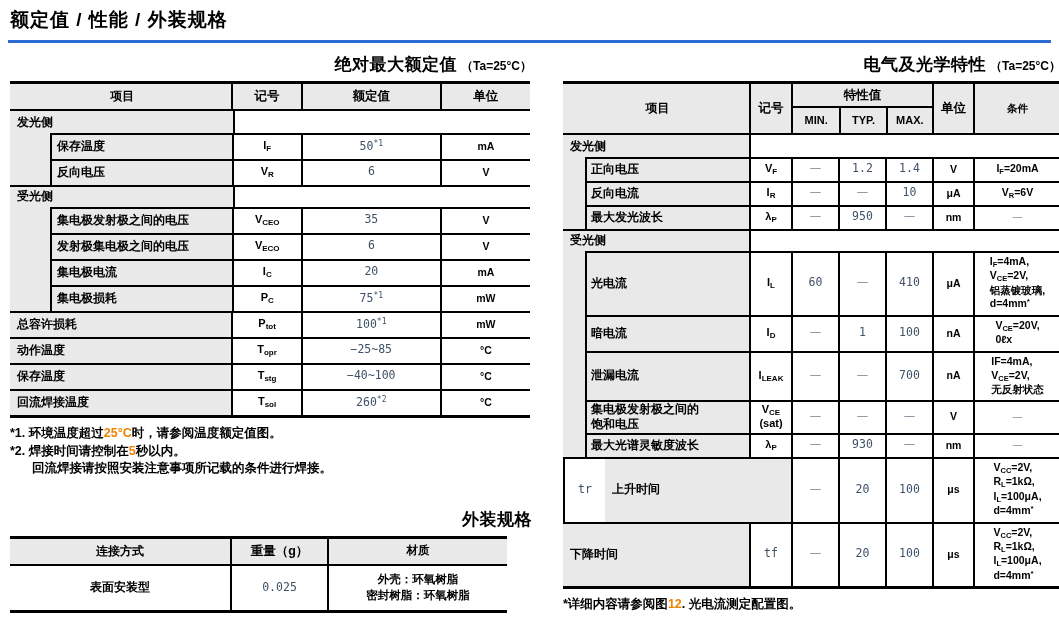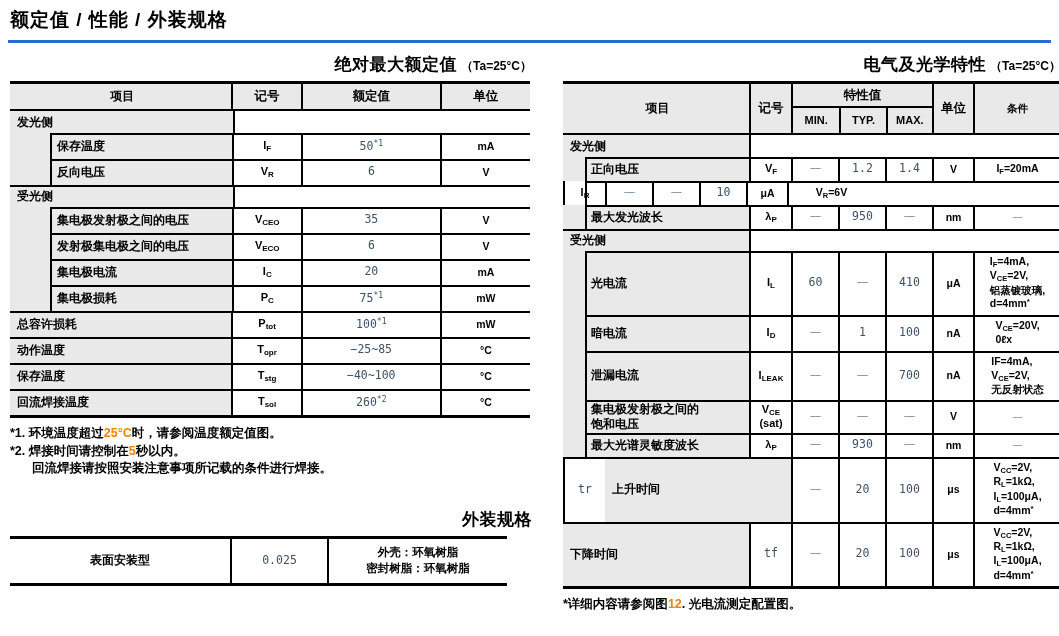--- a/index.html
+++ b/index.html
@@ -281,20 +281,31 @@
       </div>
 
       <div class="notes" id="abs-notes">
           <div class="note-line">*1. 环境温度超过<span class="hl">25°C</span>时，请参阅温度额定值图。</div>
           <div class="note-line">*2. 焊接时间请控制在<span class="hl">5</span>秒以内。</div>
           <div class="note-line">回流焊接请按照安装注意事项所记载的条件进行焊接。</div>
         </div>
 
       <div class="sec-head pkg-head">外装规格</div>
       <div class="tbl tbl-pkg">
+        <div class="hrow">
+          <div class="c cp1 nb">
+              <span class="t">连接方式</span>
+            </div>
+          <div class="c cp2">
+              <span class="t">重量（g）</span>
+            </div>
+          <div class="c cp3">
+              <span class="t">材质</span>
+            </div>
+        </div>
         <div class="tbody" id="pkg-body">
             <div class="row">
               <div class="c cp1">
                 <span class="t">表面安装型</span>
               </div>
               <div class="c cp2 num">
                 <span class="t">0.025</span>
               </div>
               <div class="c cp3">
                 <span class="t">外壳：环氧树脂<br>密封树脂：环氧树脂</span>
@@ -366,20 +377,23 @@
                 <span class="t">1.4</span>
               </div>
               <div class="c eu unit">
                 <span class="t">V</span>
               </div>
               <div class="c ec cond">
                 <span class="t">I<sub>F</sub>=20mA</span>
               </div>
             </div>
             <div class="row ind">
+              <div class="c ci lbl">
+                <span class="t">反向电流</span>
+              </div>
               <div class="c es sym">
                 <span class="t">I<sub>R</sub></span>
               </div>
               <div class="c em num dash">
                 <span class="t">—</span>
               </div>
               <div class="c em num dash">
                 <span class="t">—</span>
               </div>
               <div class="c em num">

